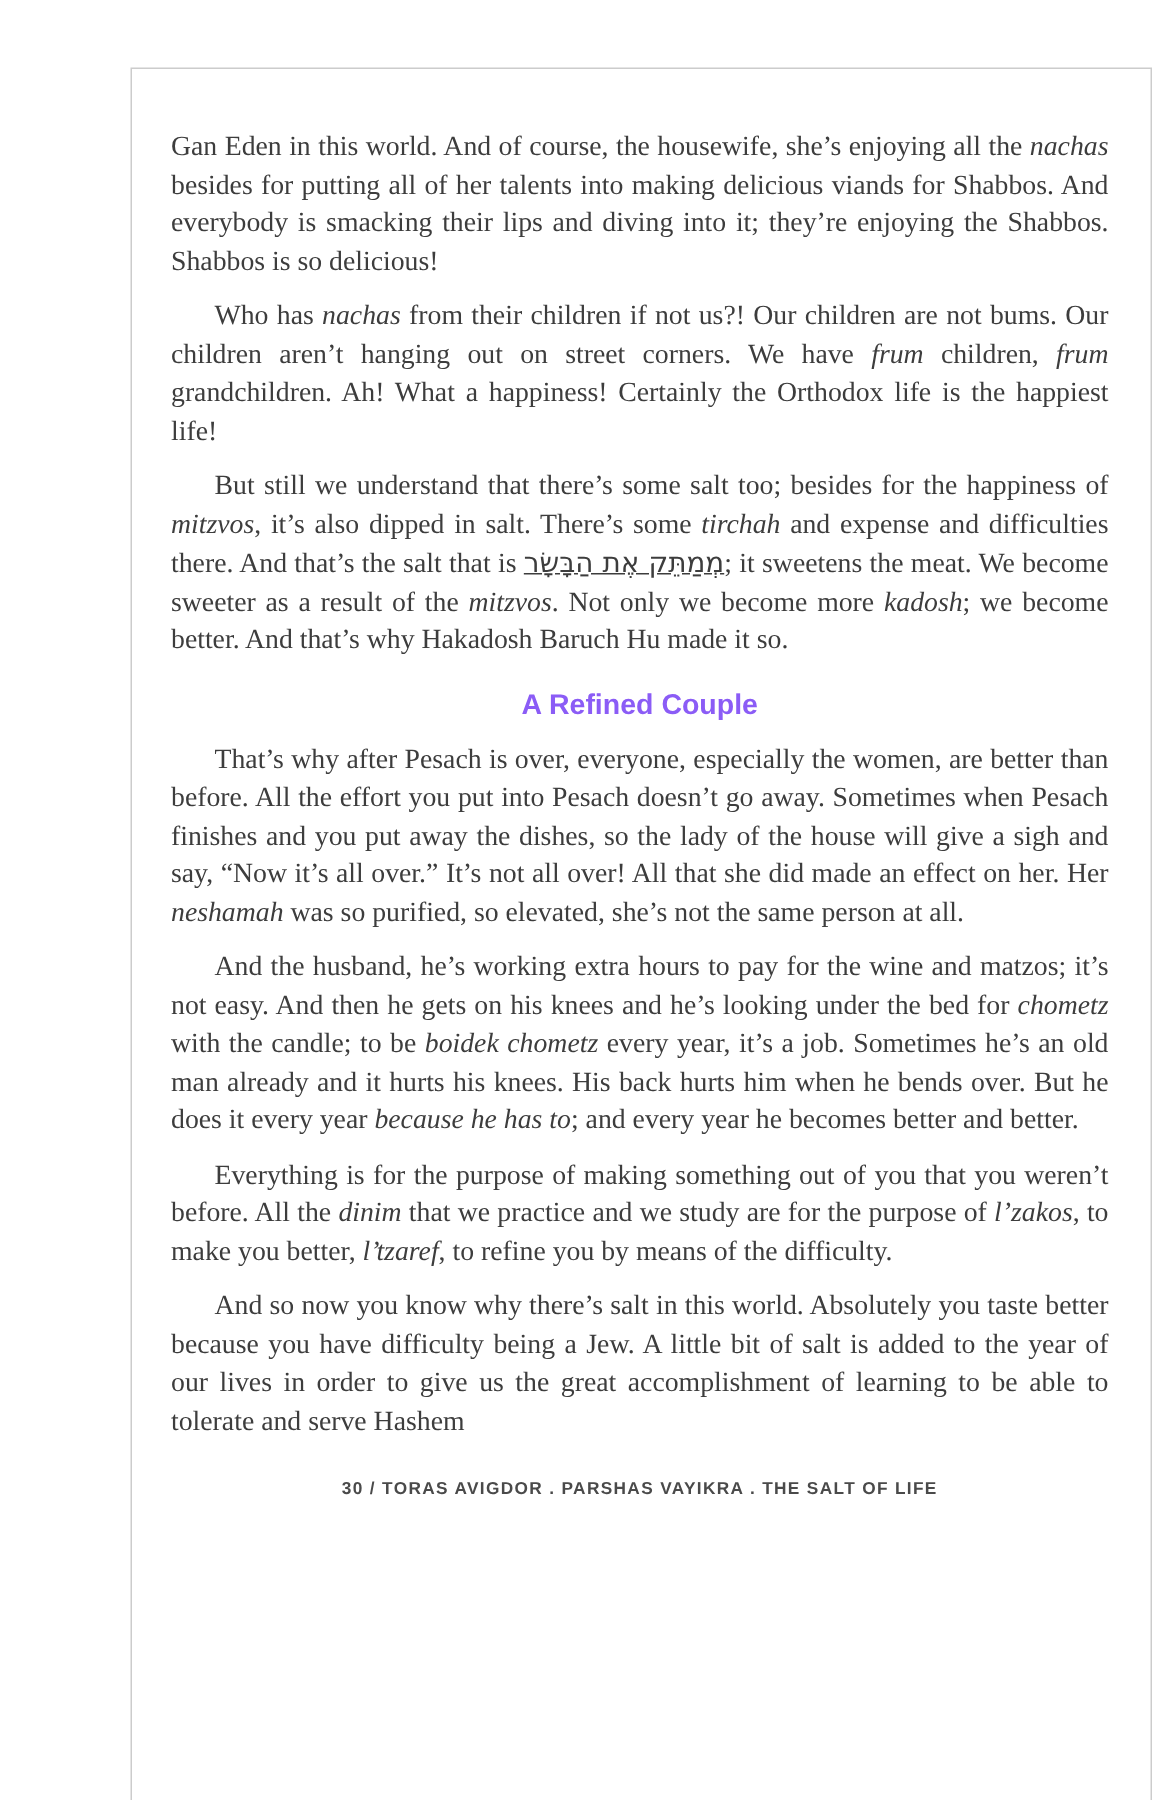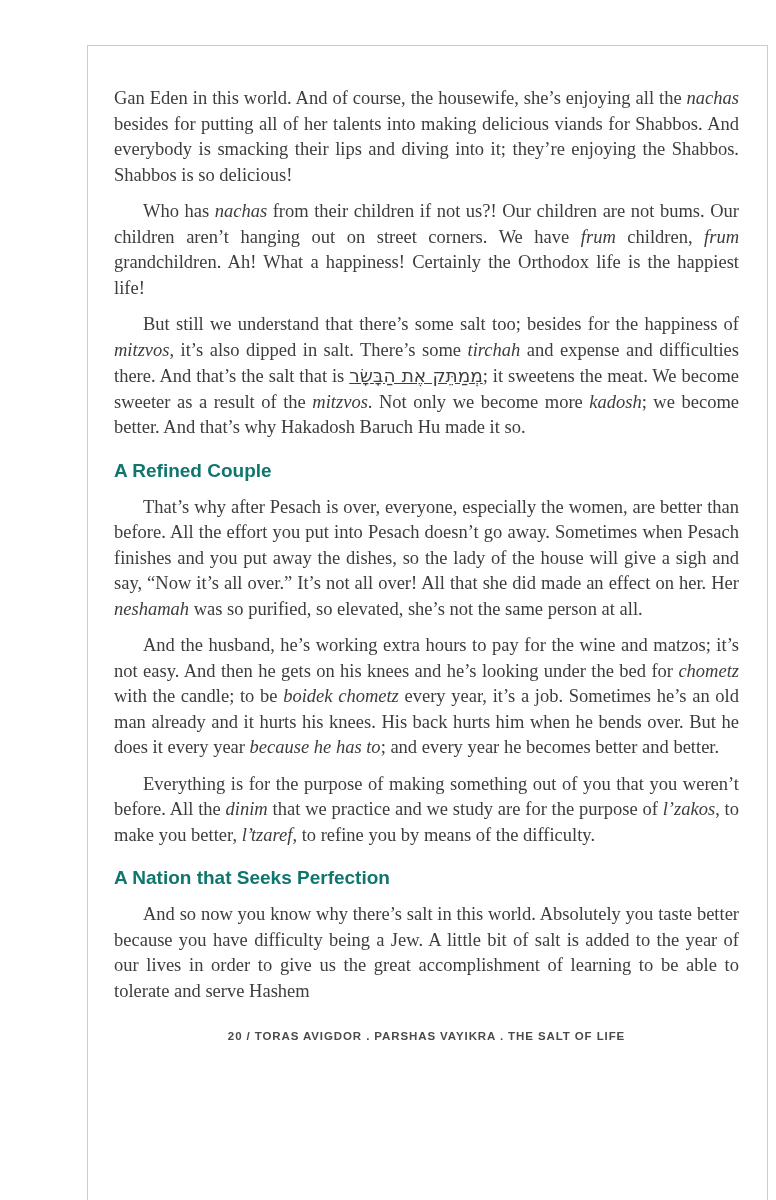--- a/index.html
+++ b/index.html
@@ -49,21 +49,22 @@
   .run-hebrew {
     font-family: "DejaVu Serif", "DejaVu Sans", serif;
     unicode-bidi: embed;
     text-decoration: underline;
   }
   h2.section-heading {
     font-family: "Liberation Sans", sans-serif;
     font-weight: bold;
     font-size: 19px;
     line-height: 23px;
-    color: #0f766e;
+    color: #8b5cf6;
+    text-align: center;
     margin: 18px 0 13px 0;
   }
   .page-footer {
     margin-top: 26px;
     text-align: center;
     font-family: "Liberation Sans", sans-serif;
     font-weight: bold;
     font-size: 11.5px;
     letter-spacing: 0.9px;
     color: #4a4a4a;
@@ -75,20 +76,19 @@
 <div class="page">
   <div class="page-frame">
     <div class="document-body">
         <p class="body-paragraph"><span>Gan Eden in this world. And of course, the housewife, she’s enjoying all the </span><span class="run-italic">nachas</span><span> besides for putting all of her talents into making delicious viands for Shabbos. And everybody is smacking their lips and diving into it; they’re enjoying the Shabbos. Shabbos is so delicious!</span></p>
         <p class="body-paragraph indented"><span>Who has </span><span class="run-italic">nachas</span><span> from their children if not us?! Our children are not bums. Our children aren’t hanging out on street corners. We have </span><span class="run-italic">frum</span><span> children, </span><span class="run-italic">frum</span><span> grandchildren. Ah! What a happiness! Certainly the Orthodox life is the happiest life!</span></p>
         <p class="body-paragraph indented"><span>But still we understand that there’s some salt too; besides for the happiness of </span><span class="run-italic">mitzvos</span><span>, it’s also dipped in salt. There’s some </span><span class="run-italic">tirchah</span><span> and expense and difficulties there. And that’s the salt that is </span><span class="run-hebrew" dir="rtl">מְמַתֵּק אֶת הַבָּשָׂר</span><span>; it sweetens the meat. We become sweeter as a result of the </span><span class="run-italic">mitzvos</span><span>. Not only we become more </span><span class="run-italic">kadosh</span><span>; we become better. And that’s why Hakadosh Baruch Hu made it so.</span></p>
         <h2 class="section-heading">A Refined Couple</h2>
         <p class="body-paragraph indented"><span>That’s why after Pesach is over, everyone, especially the women, are better than before. All the effort you put into Pesach doesn’t go away. Sometimes when Pesach finishes and you put away the dishes, so the lady of the house will give a sigh and say, “Now it’s all over.” It’s not all over! All that she did made an effect on her. Her </span><span class="run-italic">neshamah</span><span> was so purified, so elevated, she’s not the same person at all.</span></p>
         <p class="body-paragraph indented"><span>And the husband, he’s working extra hours to pay for the wine and matzos; it’s not easy. And then he gets on his knees and he’s looking under the bed for </span><span class="run-italic">chometz</span><span> with the candle; to be </span><span class="run-italic">boidek chometz</span><span> every year, it’s a job. Sometimes he’s an old man already and it hurts his knees. His back hurts him when he bends over. But he does it every year </span><span class="run-italic">because he has to</span><span>; and every year he becomes better and better.</span></p>
         <p class="body-paragraph indented"><span>Everything is for the purpose of making something out of you that you weren’t before. All the </span><span class="run-italic">dinim</span><span> that we practice and we study are for the purpose of </span><span class="run-italic">l’zakos</span><span>, to make you better, </span><span class="run-italic">l’tzaref</span><span>, to refine you by means of the difficulty.</span></p>
-        <h2 class="section-heading">A Nation that Seeks Perfection</h2>
         <p class="body-paragraph indented"><span>And so now you know why there’s salt in this world. Absolutely you taste better because you have difficulty being a Jew. A little bit of salt is added to the year of our lives in order to give us the great accomplishment of learning to be able to tolerate and serve Hashem</span></p>
       </div>
     <div class="page-footer">
-      <span>20 / TORAS AVIGDOR . PARSHAS VAYIKRA . THE SALT OF LIFE</span>
+      <span>30 / TORAS AVIGDOR . PARSHAS VAYIKRA . THE SALT OF LIFE</span>
     </div>
   </div>
 </div>
 
 </body></html>

